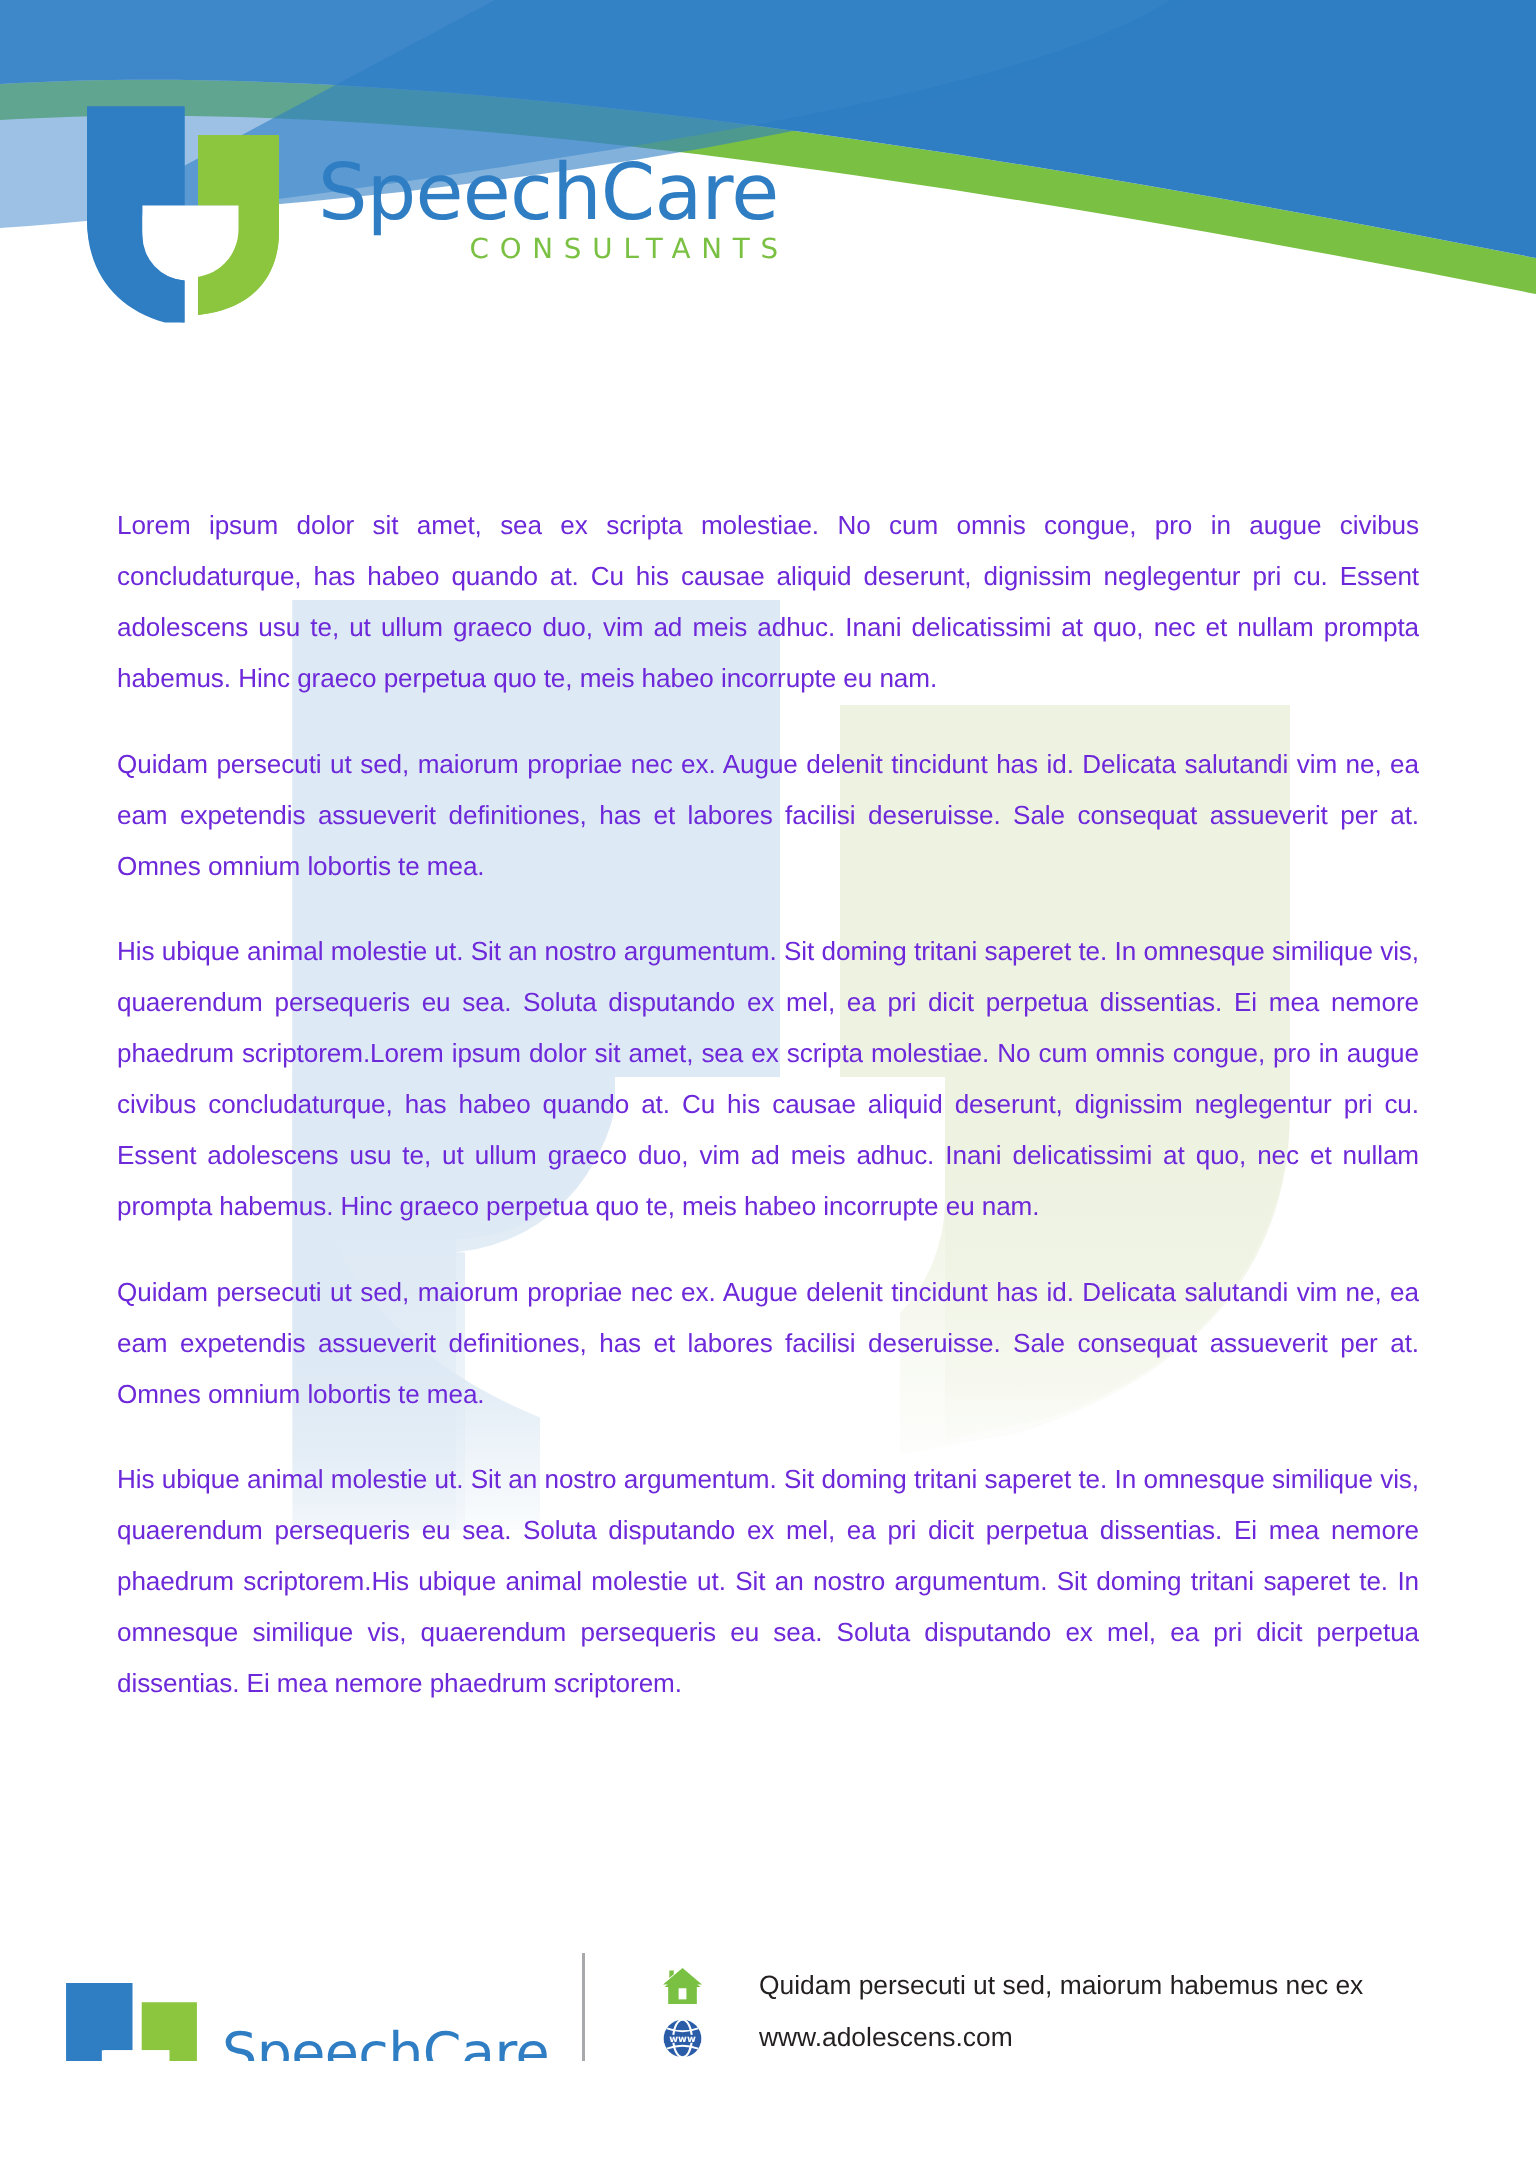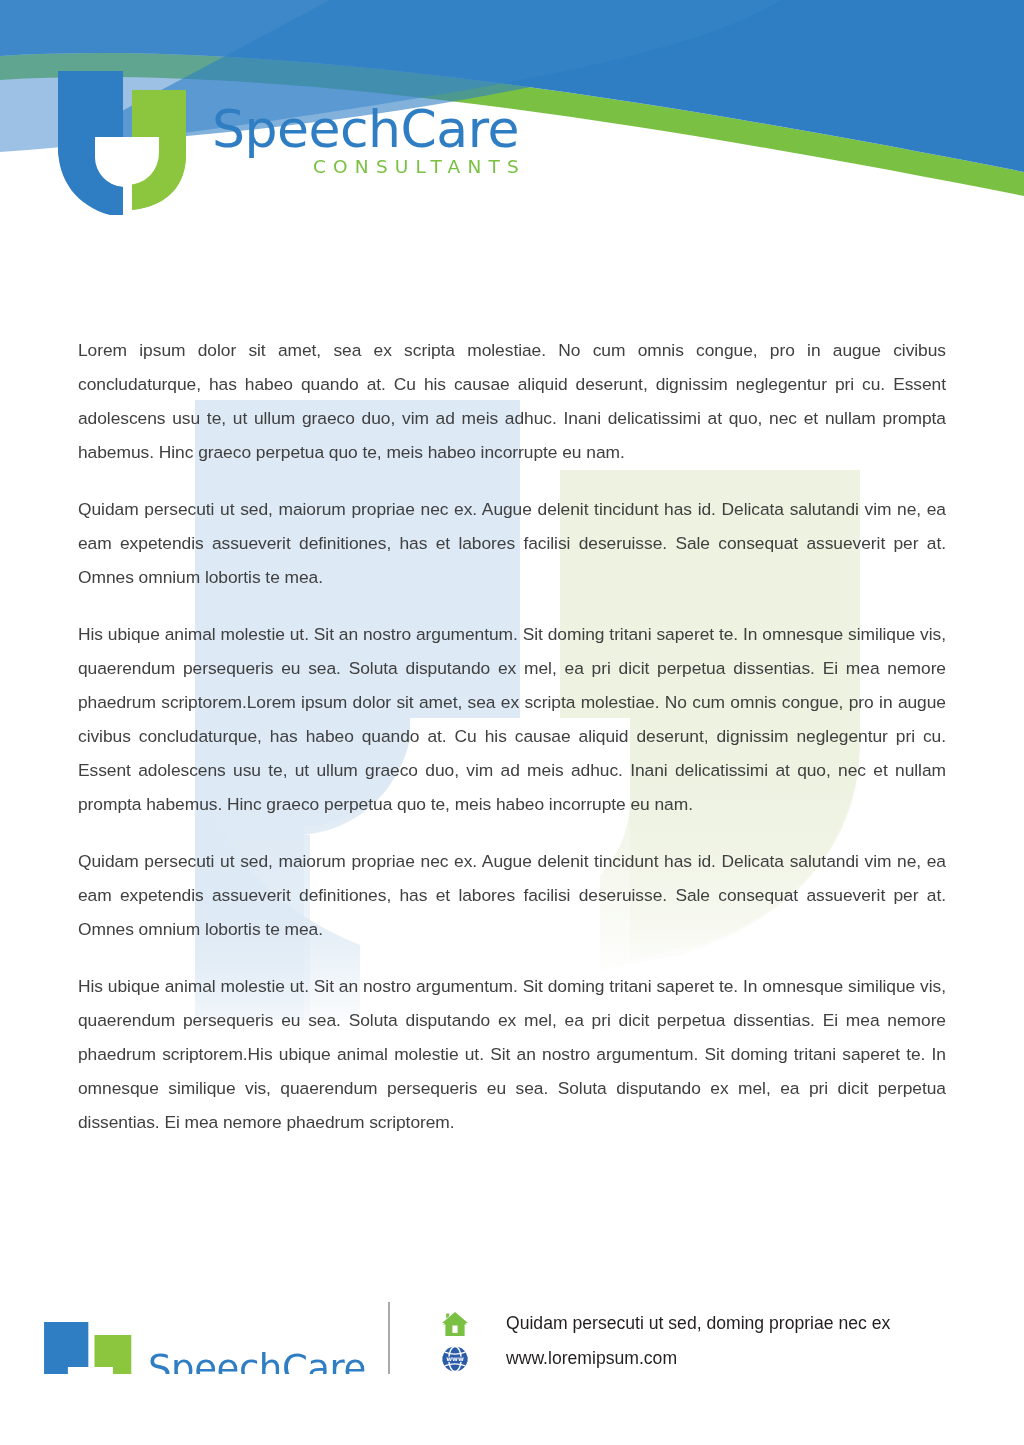--- a/index.html
+++ b/index.html
@@ -94,21 +94,21 @@
     position: absolute;
     left: 78px;
     top: 333px;
     width: 868px;
     z-index: 2;
   }
   .body-copy p {
     margin: 0 0 23px 0;
     font-size: 17.4px;
     line-height: 34px;
-    color: #404040;
+    color: #6d28d9;
     text-align: justify;
     font-family: "Liberation Sans", sans-serif;
     letter-spacing: -0.05px;
   }
   .body-copy p:last-child { margin-bottom: 0; }
 
   
   .footer {
     position: absolute;
     left: 0;
@@ -290,36 +290,36 @@
       <div class="contact-row">
         <span class="contact-icon">
           <svg width="30" height="30" viewBox="0 0 30 30">
             <path d="M15 3 L28 14 L24.5 14 L24.5 27 L5.5 27 L5.5 14 L2 14 Z
                      M15 7.5 L8.5 13 L8.5 24 L21.5 24 L21.5 13 Z" fill="#7ac143"></path>
             <path d="M15 6 L27 15.6 L24.2 15.6 L24.2 27 L5.8 27 L5.8 15.6 L3 15.6 Z" fill="#7ac143"></path>
             <rect x="12.4" y="16.5" width="5.2" height="7.4" fill="#ffffff"></rect>
             <path d="M6.2 9.6 L6.2 4.6 L9.2 4.6 L9.2 7.2 Z" fill="#7ac143"></path>
           </svg>
         </span>
-        <span class="contact-text">Quidam persecuti ut sed, doming propriae nec ex</span>
+        <span class="contact-text">Quidam persecuti ut sed, maiorum habemus nec ex</span>
       </div>
 
       <div class="contact-row">
         <span class="contact-icon">
           <svg width="30" height="30" viewBox="0 0 30 30">
             <circle cx="15" cy="15" r="12.5" fill="#2a5ca8"></circle>
             <ellipse cx="15" cy="15" rx="6.2" ry="12.5" fill="none" stroke="#ffffff" stroke-width="1.4"></ellipse>
             <line x1="2.5" y1="15" x2="27.5" y2="15" stroke="#ffffff" stroke-width="1.4"></line>
             <path d="M4.6 8.2 Q15 12 25.4 8.2" fill="none" stroke="#ffffff" stroke-width="1.3"></path>
             <path d="M4.6 21.8 Q15 18 25.4 21.8" fill="none" stroke="#ffffff" stroke-width="1.3"></path>
             <rect x="2.6" y="12.6" width="24.8" height="5.2" fill="#2a5ca8"></rect>
             <text x="15" y="17.4" font-family="'DejaVu Sans', sans-serif" font-size="6.4" font-weight="bold" fill="#ffffff" text-anchor="middle">www</text>
           </svg>
         </span>
-        <span class="contact-text">www.loremipsum.com</span>
+        <span class="contact-text">www.adolescens.com</span>
       </div>
 
       <div class="contact-row">
         <span class="contact-icon">
           <svg width="30" height="30" viewBox="0 0 30 30">
             <path d="M21.6 25.5 A12.6 12.6 0 1 1 27 14.4 C27 18.6 24.8 20.6 22.3 20.6
                      C20.1 20.6 18.9 19.2 18.9 17.2 L18.9 9.1 L16 9.1 L16 10.6
                      A5.6 5.6 0 0 0 11.9 8.8 A6.5 6.5 0 0 0 5.6 15.3
                      A6.3 6.3 0 0 0 11.7 21.9 A5.7 5.7 0 0 0 16.3 19.6
                      A4.6 4.6 0 0 0 20.6 22.3" fill="none" stroke="#7ac143" stroke-width="2.5" stroke-linecap="round"></path>

